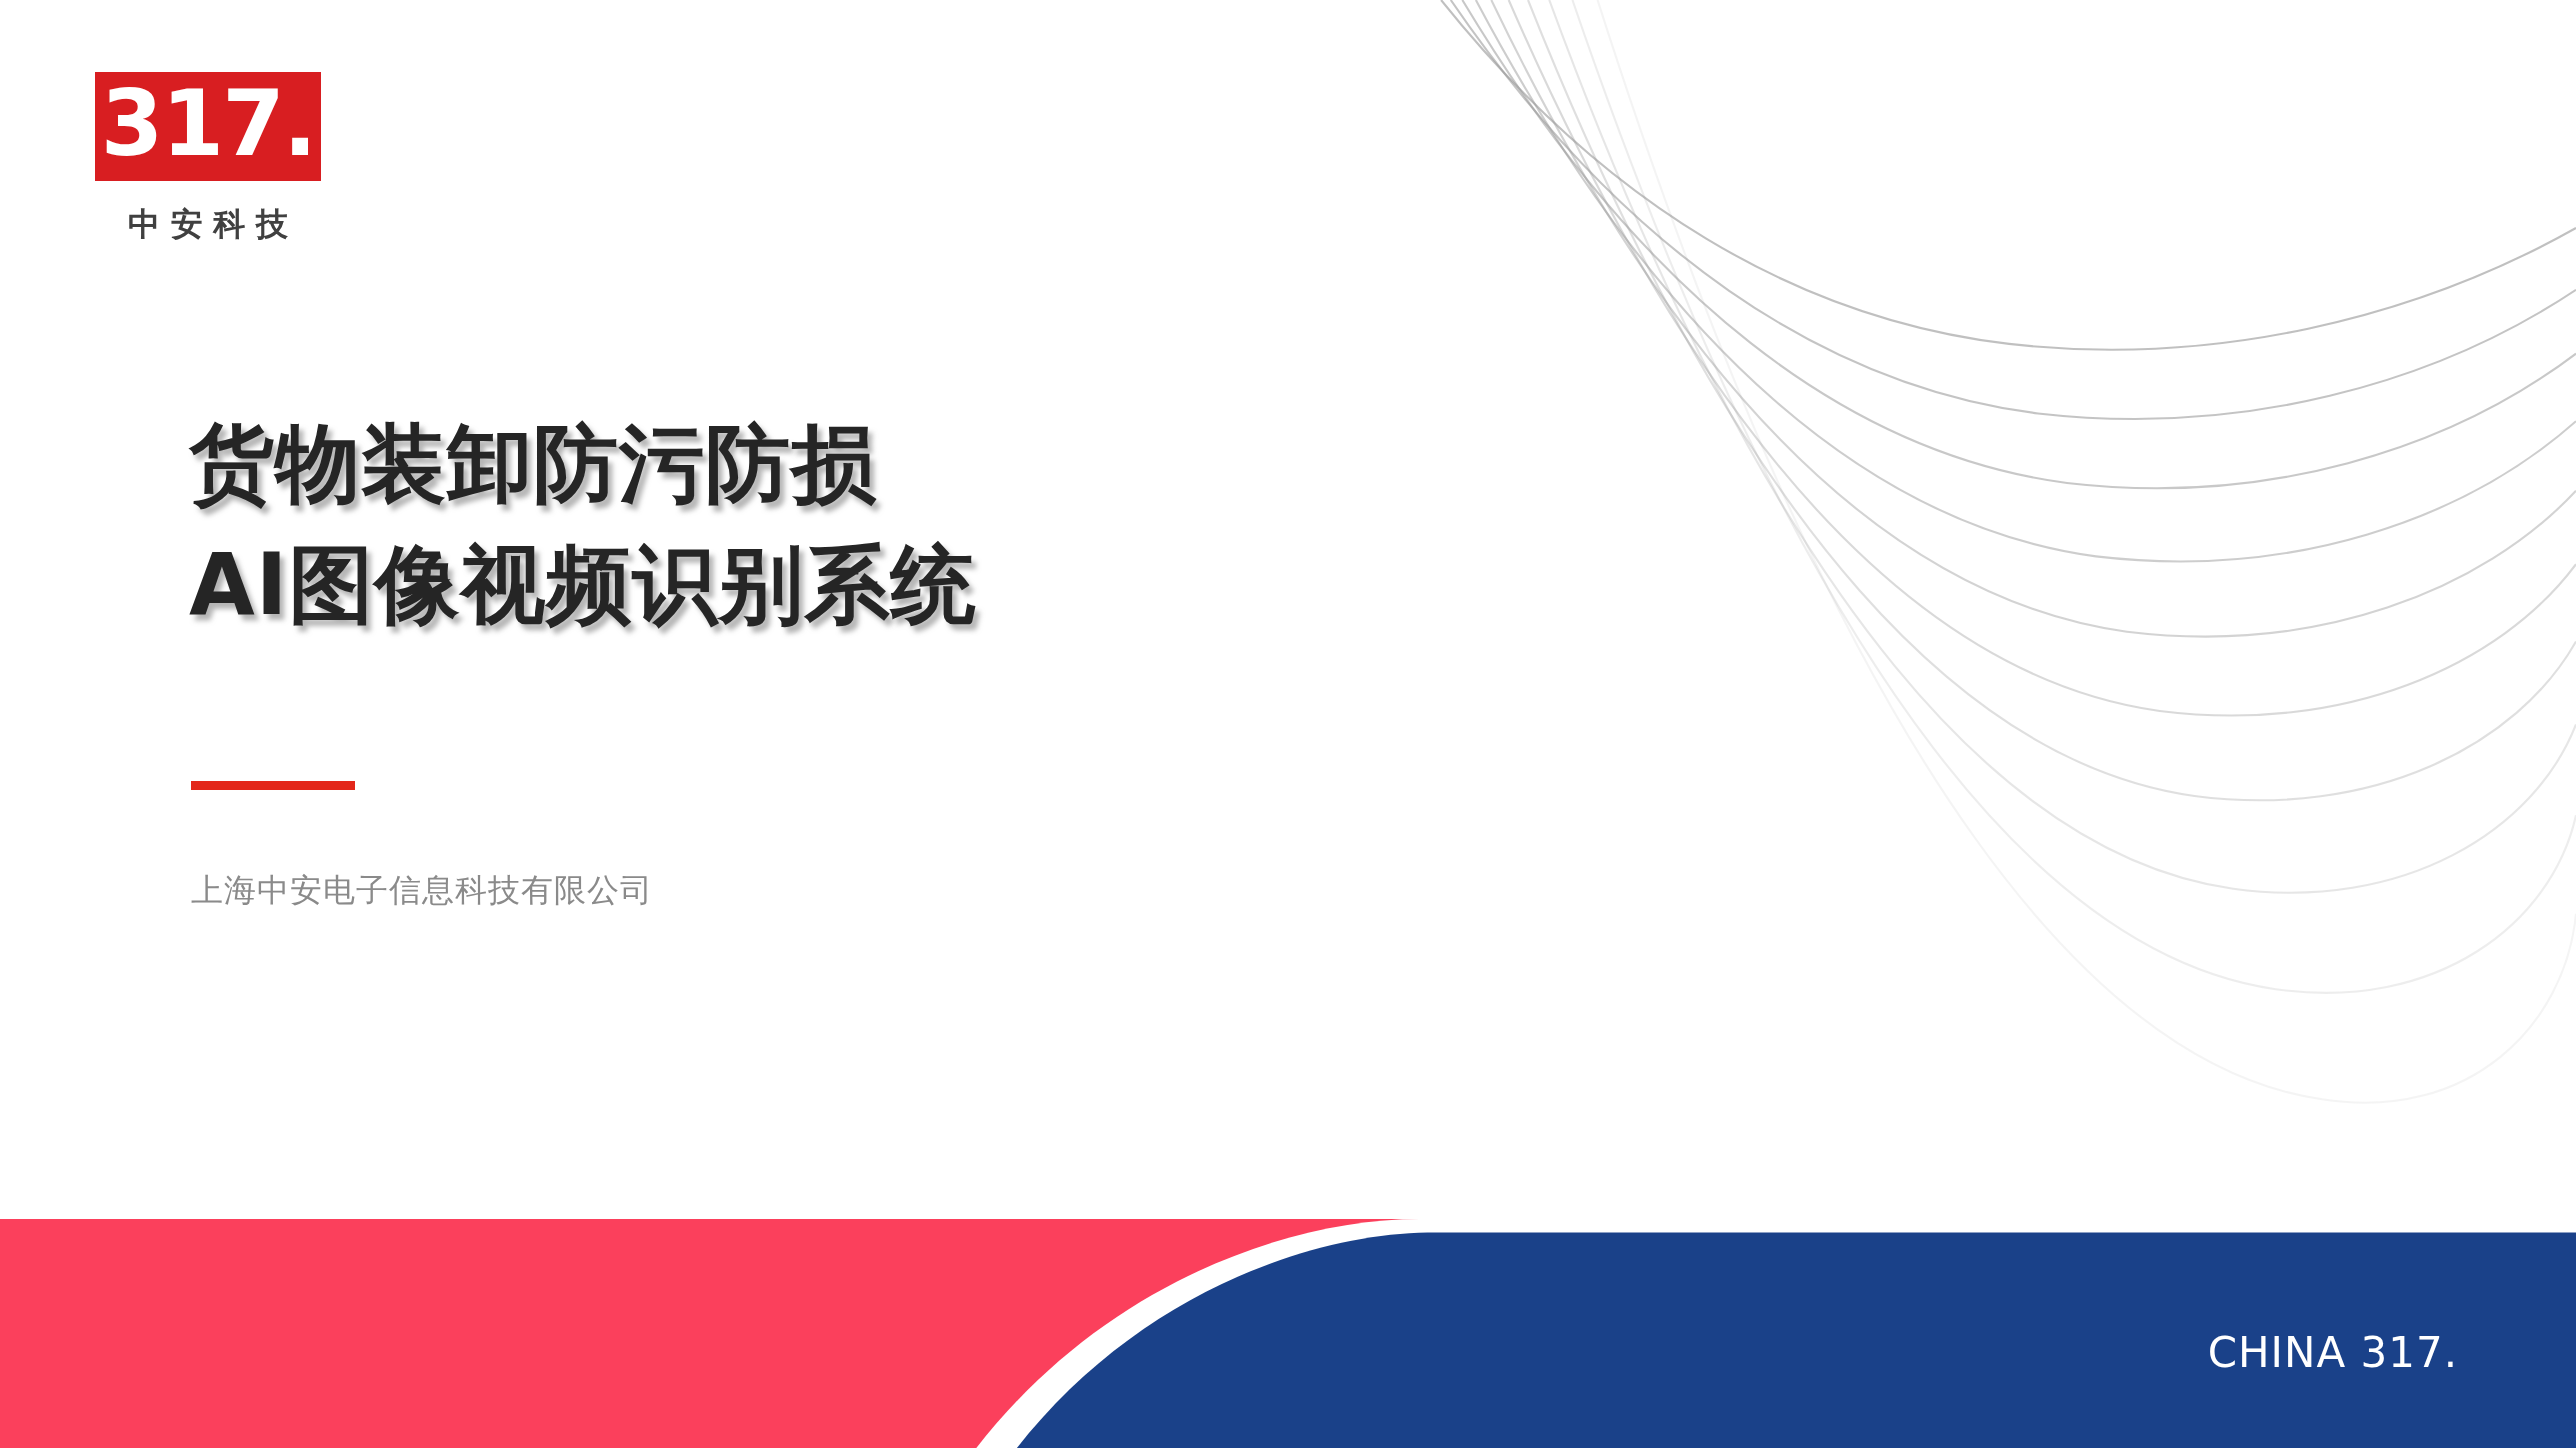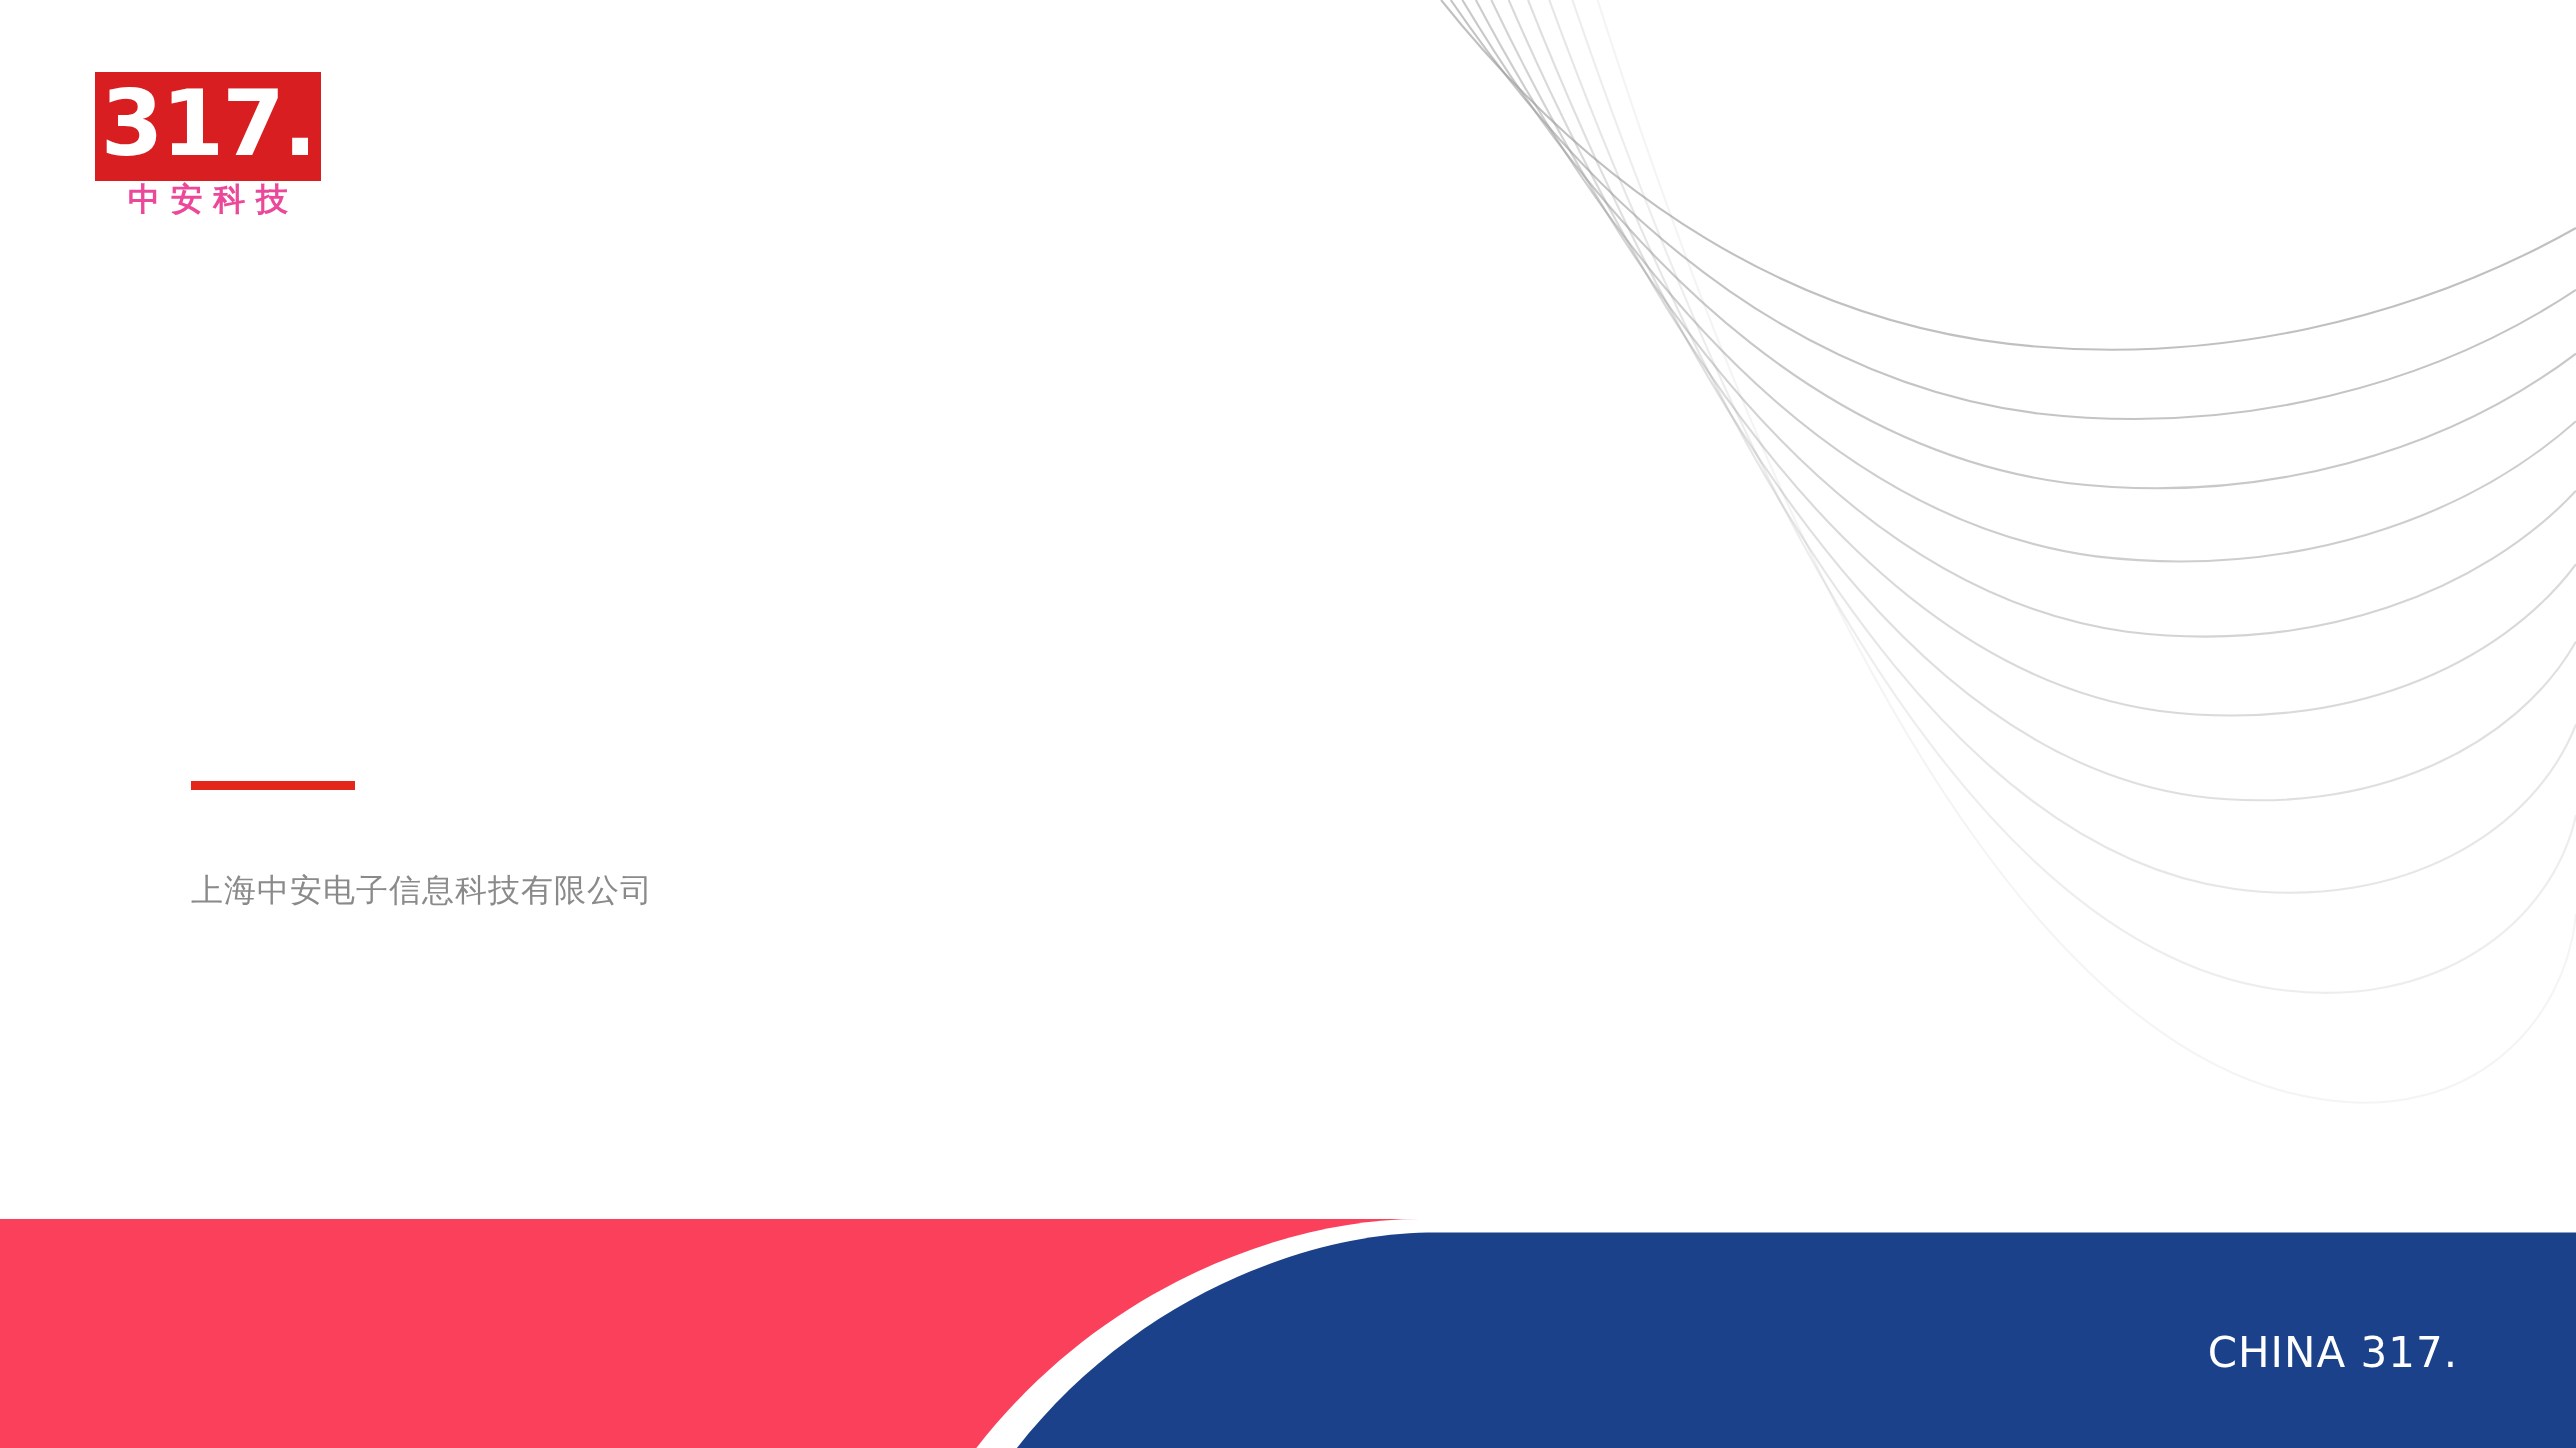--- a/index.html
+++ b/index.html
@@ -51,24 +51,24 @@
   .logo-mark-text {
     color: #ffffff;
     font-family: "DejaVu Sans", sans-serif;
     font-weight: 700;
     font-size: 90px;
     line-height: 1;
     letter-spacing: -1.9px;
     transform: translateY(-2.9px);
   }
   .logo-sub {
-    margin-top: 1px;
+    margin-top: 26px;
     width: 226px;
     text-align: center;
-    color: #ec4899;
+    color: #404040;
     font-family: "DejaVu Sans", "Liberation Sans", sans-serif;
     font-weight: 700;
     font-size: 32px;
     letter-spacing: 10.6px;
     text-indent: 10.6px;
     line-height: 1.1;
   }
 
   
   .headline {
@@ -161,20 +161,24 @@
     </g>
   </svg>
 
   <div class="logo-block">
     <div class="logo-mark">
       <span class="logo-mark-text">317.</span>
     </div>
     <div class="logo-sub">中安科技</div>
   </div>
 
+  <div class="headline">
+    <div class="headline-line">货物装卸防污防损</div>
+    <div class="headline-line">AI图像视频识别系统</div>
+  </div>
 
   <div class="rule"></div>
 
   <div class="subtitle">上海中安电子信息科技有限公司</div>
 
   <div class="banner">
     <svg class="banner-svg" viewBox="0 0 2667 238" preserveAspectRatio="none" aria-hidden="true">
       <rect x="0" y="0" width="2667" height="238" fill="#FB405C"></rect>
       <path d="M2667,238 L2667,0 L1470,0 C1330,0 1140,70 1010,238 Z" fill="#ffffff"></path>
       <path d="M2667,238 L2667,14 L1478,14 C1348,16 1172,84 1052,238 Z" fill="#1A4189"></path>

